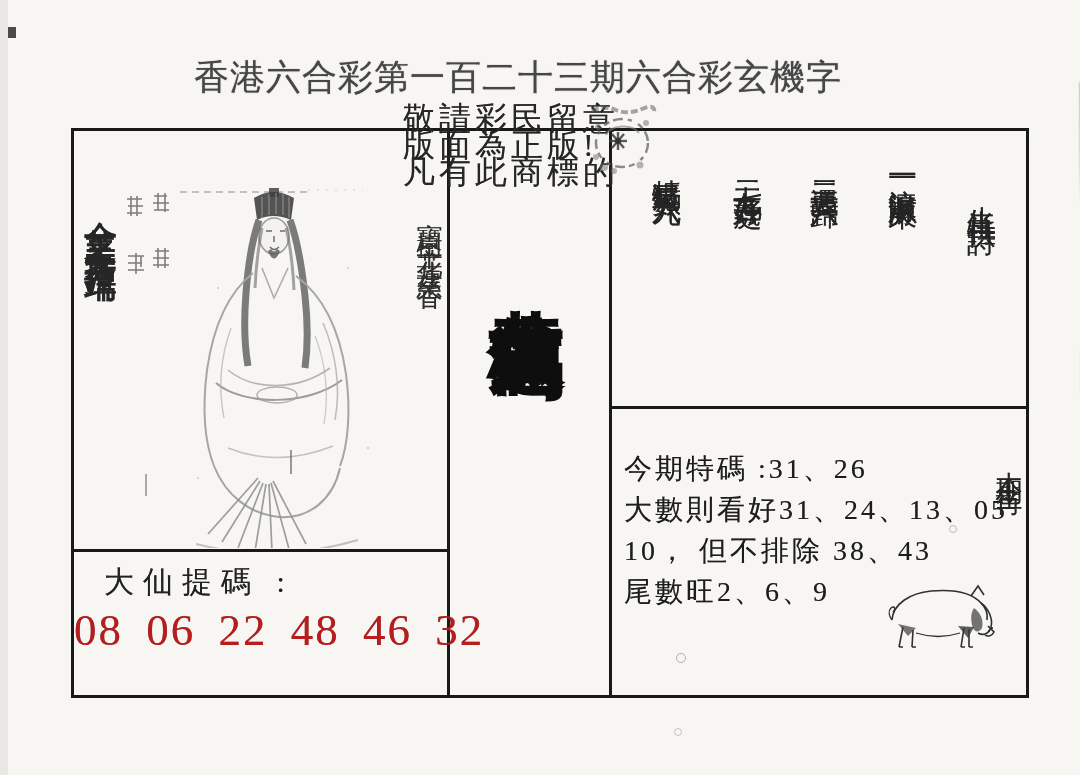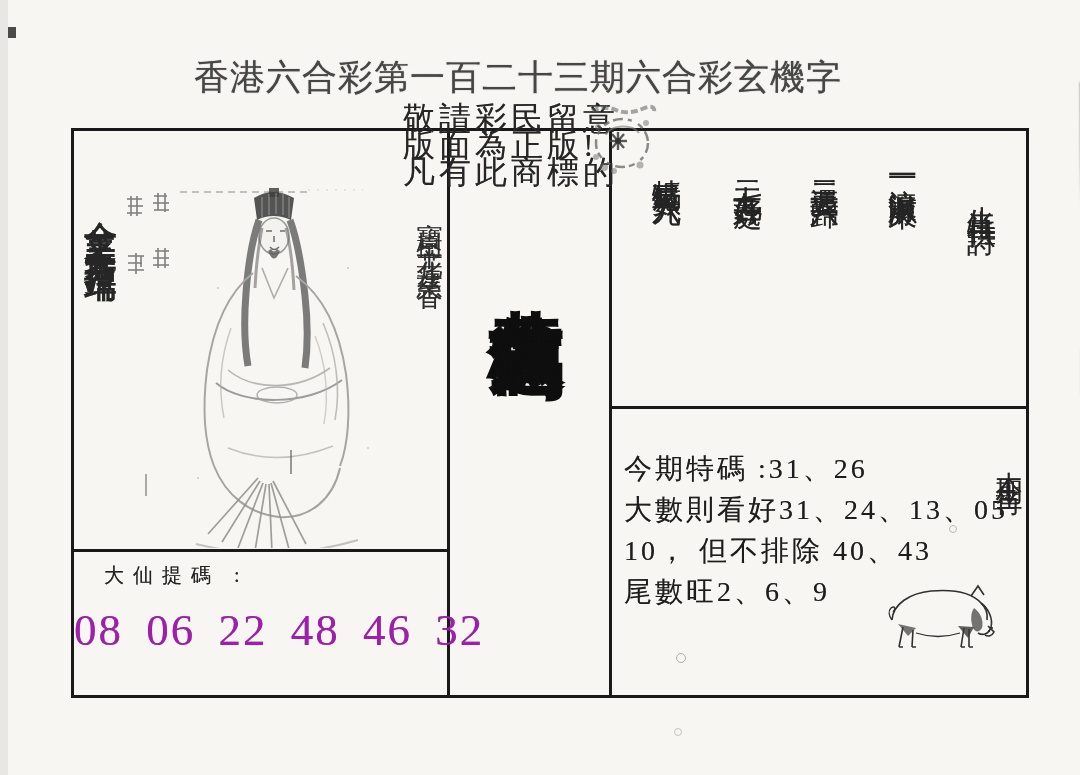--- a/index.html
+++ b/index.html
@@ -23,22 +23,22 @@
   .calli{font-size:32px;letter-spacing:8px;font-weight:bold;color:#262626;}
   .verse{font-size:26px;letter-spacing:10px;color:#2e2e2e;}
   .masthead{
     font-size:74px;letter-spacing:5px;font-weight:bold;color:#0e0e0e;
     -webkit-text-stroke:2px #0e0e0e;line-height:1;
   }
   .pcol{font-size:29px;letter-spacing:3px;color:#242424;}
   .phead{font-size:29px;letter-spacing:5px;color:#242424;}
   .pred{font-size:28px;line-height:41px;letter-spacing:3px;color:#1d1d1d;white-space:nowrap;}
   .zodiac{font-size:27px;letter-spacing:6px;color:#242424;}
-  .tiplabel{font-size:20px;letter-spacing:9px;color:#222;}
-  .tipnums{font-size:45px;letter-spacing:2px;word-spacing:10px;color:#a21caf;white-space:nowrap;}
+  .tiplabel{font-size:30px;letter-spacing:9px;color:#222;}
+  .tipnums{font-size:45px;letter-spacing:2px;word-spacing:10px;color:#b91c1c;white-space:nowrap;}
   .speck{position:absolute;border:1.5px solid #777;border-radius:50%;opacity:.55;}
 </style>
 </head>
 <body>
 
 <div class="page">
 
   <div class="abs title ink" style="left:186px;top:54px;">香港六合彩第一百二十三期六合彩玄機字</div>
 
   <div class="abs frame" style="left:63px;top:128px;width:958px;height:570px;"></div>
@@ -155,21 +155,21 @@
 
   <div class="abs v phead ink" style="left:954px;top:183px;">生肖特供詩</div>
   <div class="abs v pcol ink" style="left:875px;top:160px;">一一滾滾財源來</div>
   <div class="abs v pcol ink" style="left:797px;top:160px;">二二還要二八歸</div>
   <div class="abs v pcol ink" style="left:720px;top:160px;">二七三九各好處</div>
   <div class="abs v pcol ink" style="left:639px;top:156px;">特碼尾數二六九</div>
 
   <div class="abs pred ink" style="left:616px;top:448px;">
     <div>今期特碼 :31、26</div>
     <div>大數則看好31、24、13、05</div>
-    <div>10， 但不排除 40、43</div>
+    <div>10， 但不排除 38、43</div>
     <div>尾數旺2、6、9</div>
   </div>
 
   <div class="abs v zodiac ink" style="left:983px;top:450px;">本期生肖</div>
 
   <svg class="abs" style="left:868px;top:578px;" width="120" height="72" viewBox="0 0 120 72">
     <g stroke="#303030" stroke-width="1.6" fill="none">
       <path d="M16 42 C17 26 34 15 55 13 C78 11 96 15 105 25 C110 30 112 36 111 42"></path>
       <path d="M95 18 L102 8 L108 17"></path>
       <path d="M105 25 C113 31 117 41 115 49 C113 56 107 58 102 55"></path>

